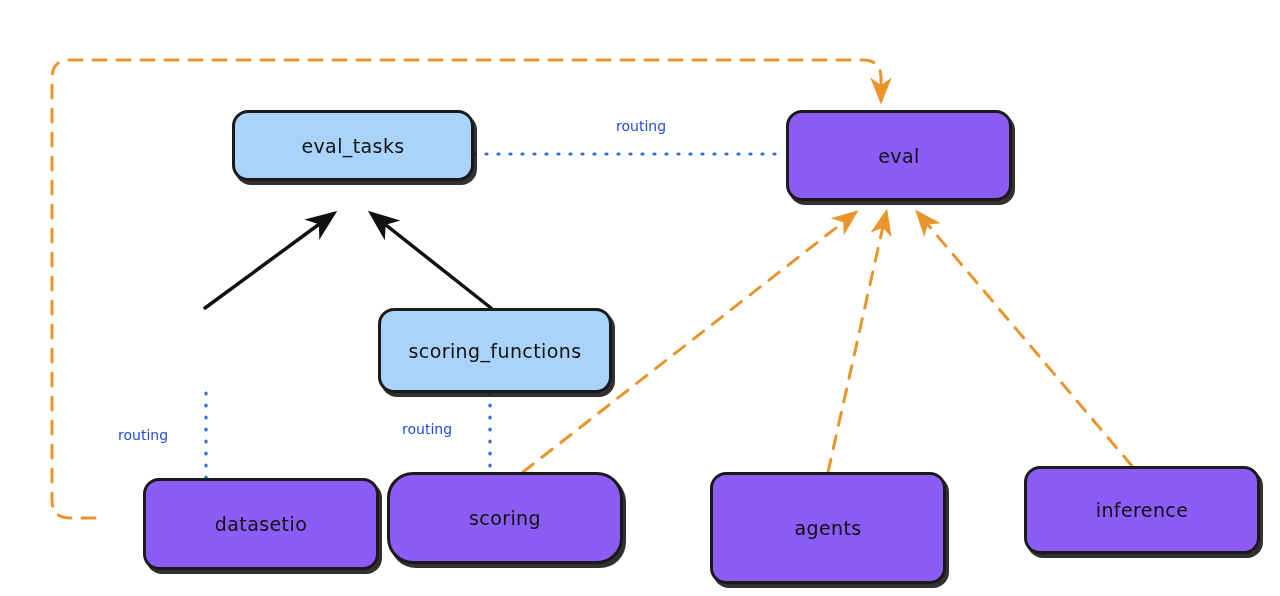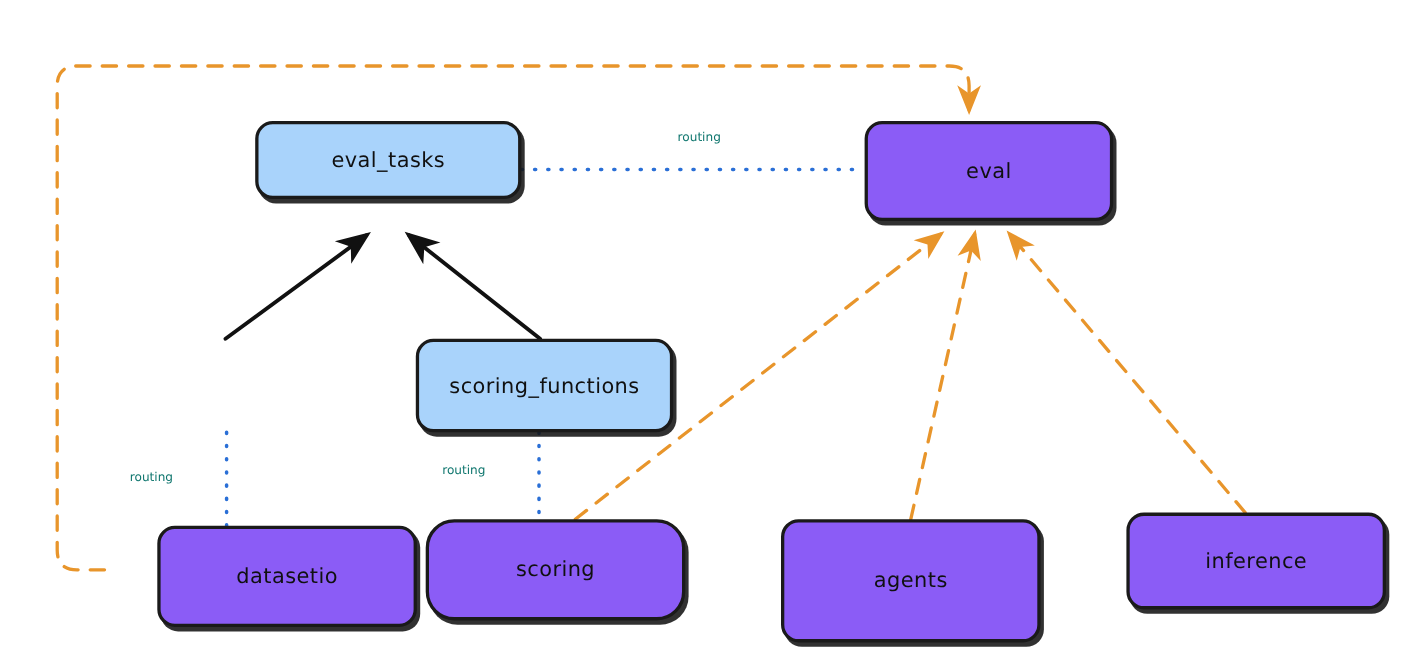--- a/index.html
+++ b/index.html
@@ -41,22 +41,22 @@
     font-family: "DejaVu Sans", sans-serif;
     font-size: 19px;
     color: #101010;
     letter-spacing: 0.4px;
     white-space: nowrap;
     pointer-events: none;
   }
   .edge-label {
     position: absolute;
     font-family: "DejaVu Sans", sans-serif;
-    font-size: 11px;
-    color: #0f766e;
+    font-size: 14px;
+    color: #1d4ed8;
     white-space: nowrap;
     background: #ffffff;
     padding: 0 3px;
   }
 </style>
 </head>
 <body>
 
 <div id="canvas">
 

